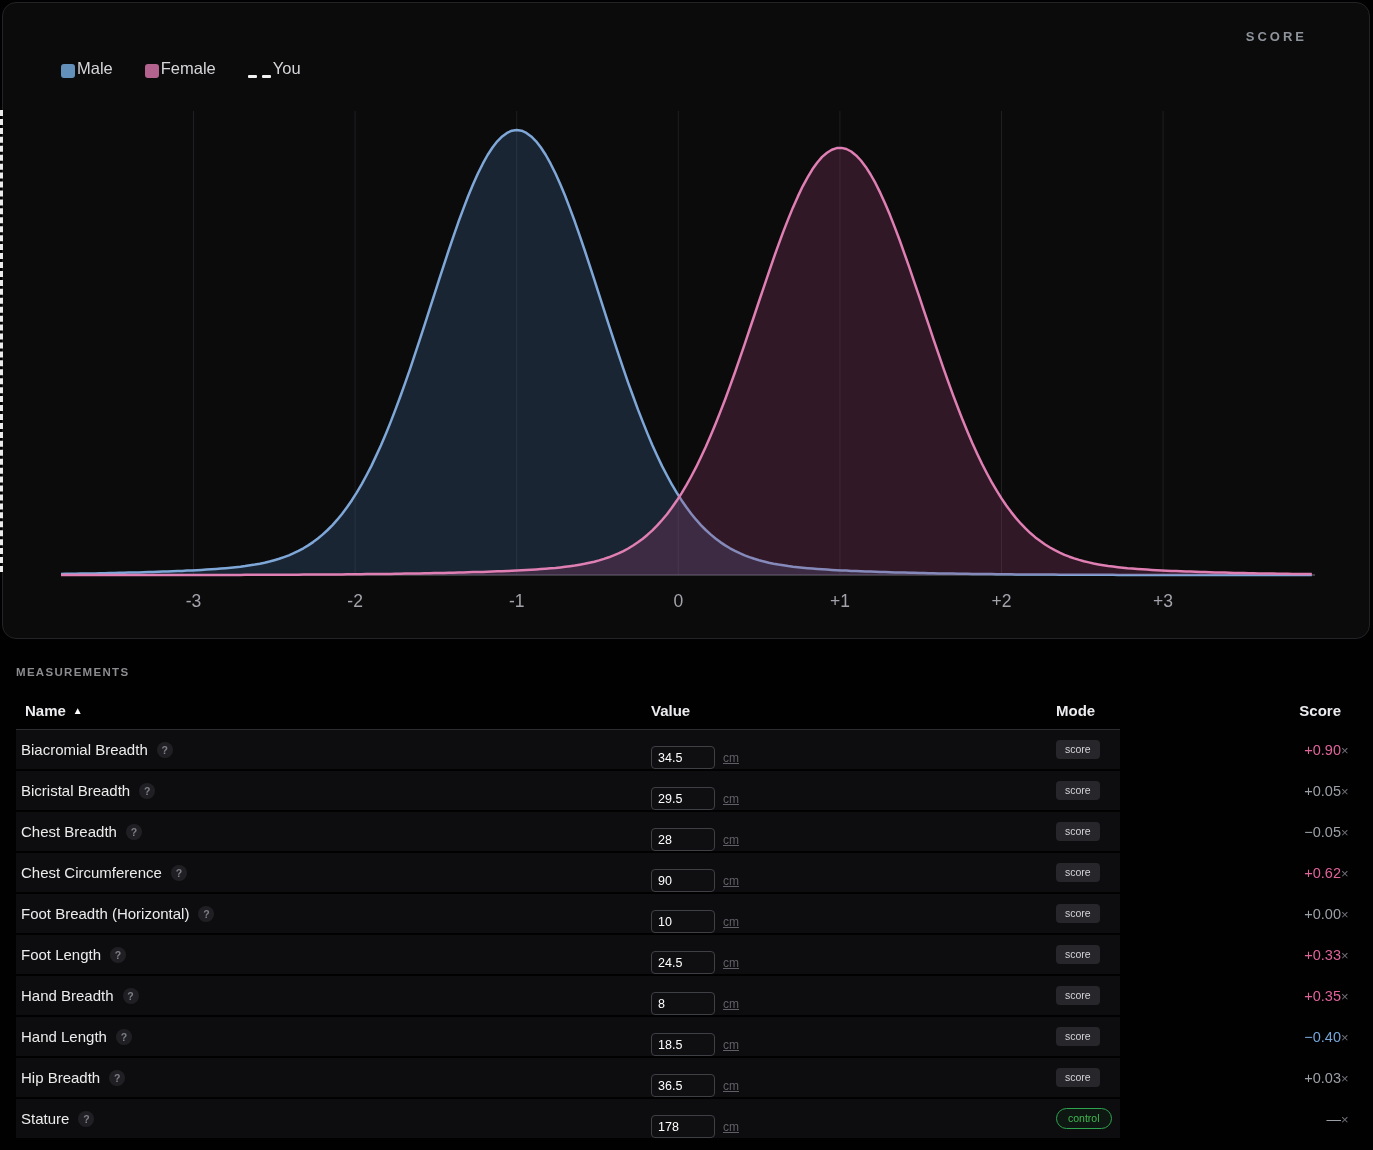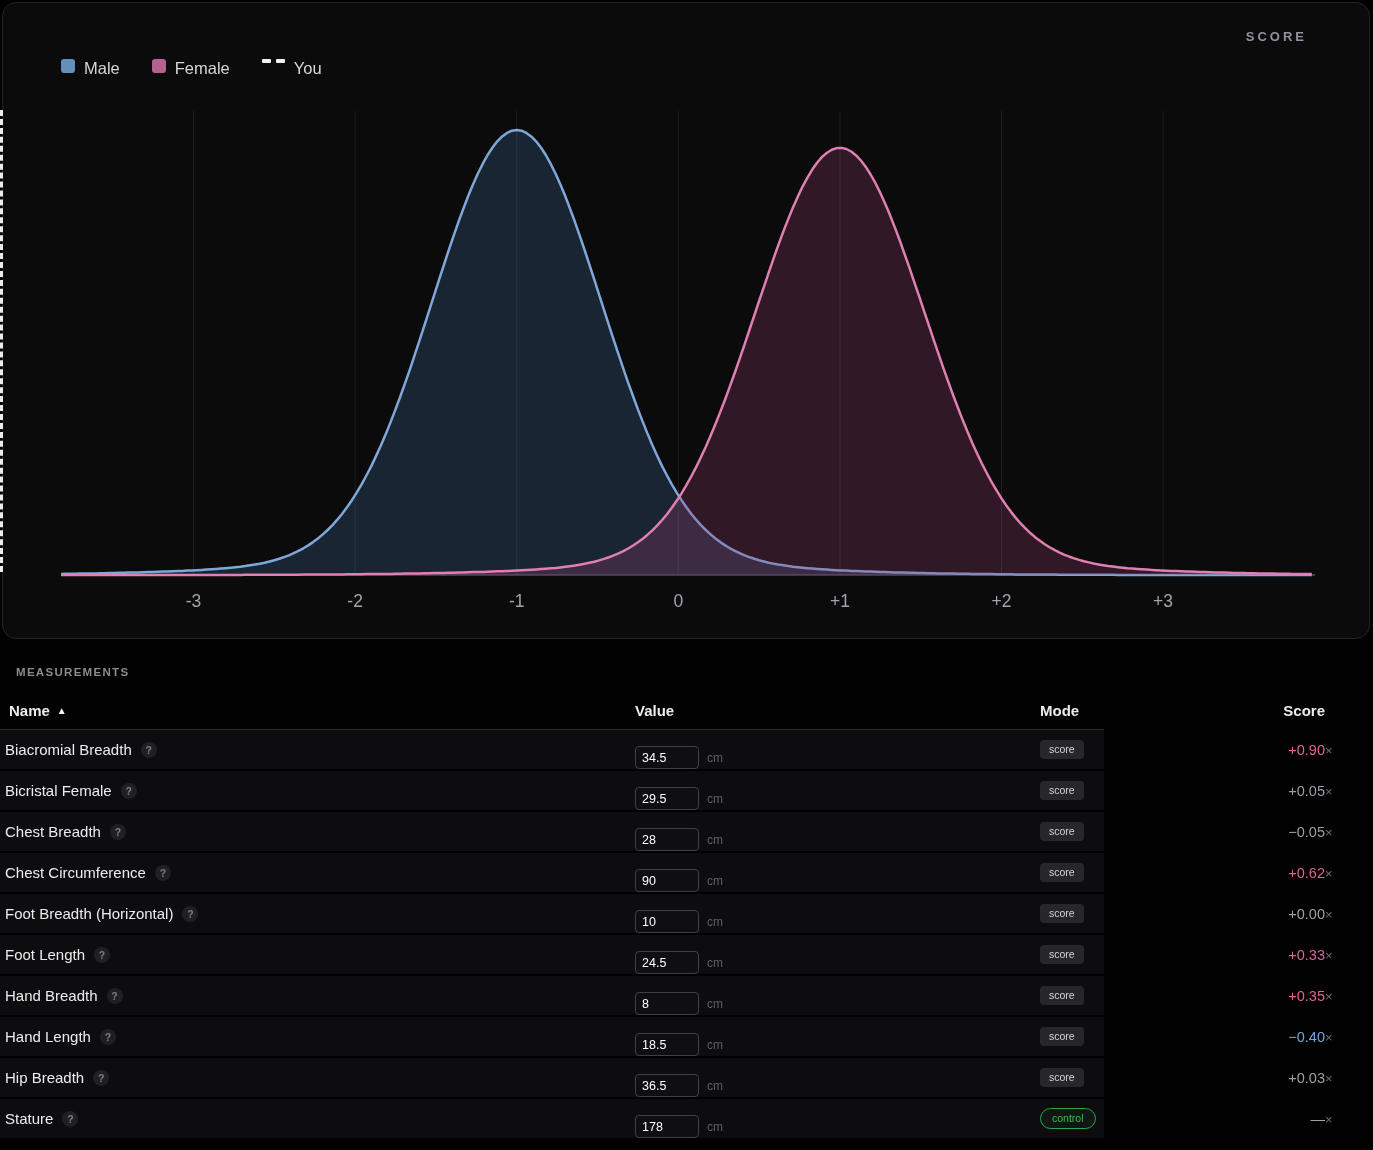--- a/index.html
+++ b/index.html
@@ -10,21 +10,21 @@
     overflow:hidden;
   }
   .page { position:relative; width:1373px; height:1150px; background:#010101; }
 
   
   .chart-panel {
     position:absolute; left:2px; top:2px; width:1368px; height:637px;
     background:#0b0b0c; border:1px solid #232327; border-radius:14px;
   }
   .legend { position:absolute; left:58px; top:56px; display:flex; gap:32px; align-items:center; }
-  .legend-item { display:flex; align-items:flex-start; gap:9px; color:#d6d6da; font-size:16.5px; cursor:default; }
+  .legend-item { display:flex; align-items:flex-end; gap:2px; color:#d6d6da; font-size:16.5px; cursor:default; }
   .swatch { width:14px; height:14px; border-radius:3px; display:inline-block; }
   .swatch.male { background:#6390ba; }
   .swatch.female { background:#b4638f; }
   .dash-icon { display:inline-flex; gap:5px; align-items:center; }
   .dash-icon i { display:block; width:9px; height:3.5px; background:#f2f2f2; border-radius:1px; }
 
   .score-block { position:absolute; right:62px; top:26px; text-align:right; }
   .score-label { color:#8f949c; font-size:13px; font-weight:600; letter-spacing:3px; }
   .score-value { color:#fafafa; font-size:46px; font-weight:400; margin-top:2px; letter-spacing:1px; }
 
@@ -40,21 +40,21 @@
   .you-line {
     position:absolute; left:0px; top:110px; height:462px; width:0;
     border-left:3px dashed #ebebeb; z-index:5;
   }
 
   
   .measurements-label {
     position:absolute; left:4px; top:666px;
     color:#8b8b90; font-size:11.5px; font-weight:700; letter-spacing:1.3px;margin-left:12px;
   }
-  .table { position:absolute; left:0; top:692px; width:1104px; }
+  .table { position:absolute; left:16px; top:692px; width:1104px; }
   .thead, .trow {
     display:grid; grid-template-columns:627px 413px 160px 125px 1fr;
     align-items:center;
   }
   .thead { height:38px; border-bottom:1px solid #2c2c31; color:#ececf0; font-weight:700; font-size:15px; }
   .thead .hcell { display:flex; align-items:center; }
   .h-name { padding-left:9px; }
   .h-value { padding-left:8px; }
   .h-score { justify-content:flex-end; }
   .sort-arrow { font-size:10px; margin-left:7px; color:#ffffff; }
@@ -65,21 +65,21 @@
     display:inline-flex; width:16px; height:16px; border-radius:50%;
     background:#202024; color:#7e7e88; font-size:10.5px; font-weight:700;
     align-items:center; justify-content:center; margin-left:9px; cursor:pointer;
   }
   .value-cell { display:flex; align-items:center; padding-left:8px;margin-top:16px; }
   .vinput {
     width:64px; height:23px; background:#0f0f12; border:1px solid #3f3f46; border-radius:4px;
     color:#ffffff; font-size:12.5px; padding:0 6px; font-family:"Liberation Sans", sans-serif;
     outline:none;
   }
-  .unit { color:#5f5f67; font-size:12px; margin-left:8px; }
+  .unit { color:#5f5f67; font-size:12px; margin-left:8px;text-decoration:underline; }
   .mode-cell { display:flex; align-items:center; }
   .badge {
     font-size:10.5px; line-height:1; padding:4px 9px; border-radius:4px;
     background:#27272b; color:#d4d4d8; cursor:pointer;
   }
   .badge.control {
     background:rgba(46,160,67,0.07); border:1px solid #2ea44f; color:#3fb950;
     border-radius:999px; padding:4px 11px;
   }
   .score-cell { text-align:right; font-size:14.5px; }
@@ -183,21 +183,21 @@
       </div>
       <div class="score-cell">
         <span class="sc pink">+0.90</span>
       </div>
       <div class="remove-cell">
         <span class="remove">×</span>
       </div>
     </div>
     <div class="trow">
       <div class="name-cell">
-        <span>Bicristal Female</span>
+        <span>Bicristal Breadth</span>
         <span class="help">?</span>
       </div>
       <div class="value-cell">
         <input class="vinput" type="text" value="29.5" style="">
         <span class="unit">cm</span>
       </div>
       <div class="mode-cell">
         <span class="badge score">score</span>
       </div>
       <div class="score-cell">

